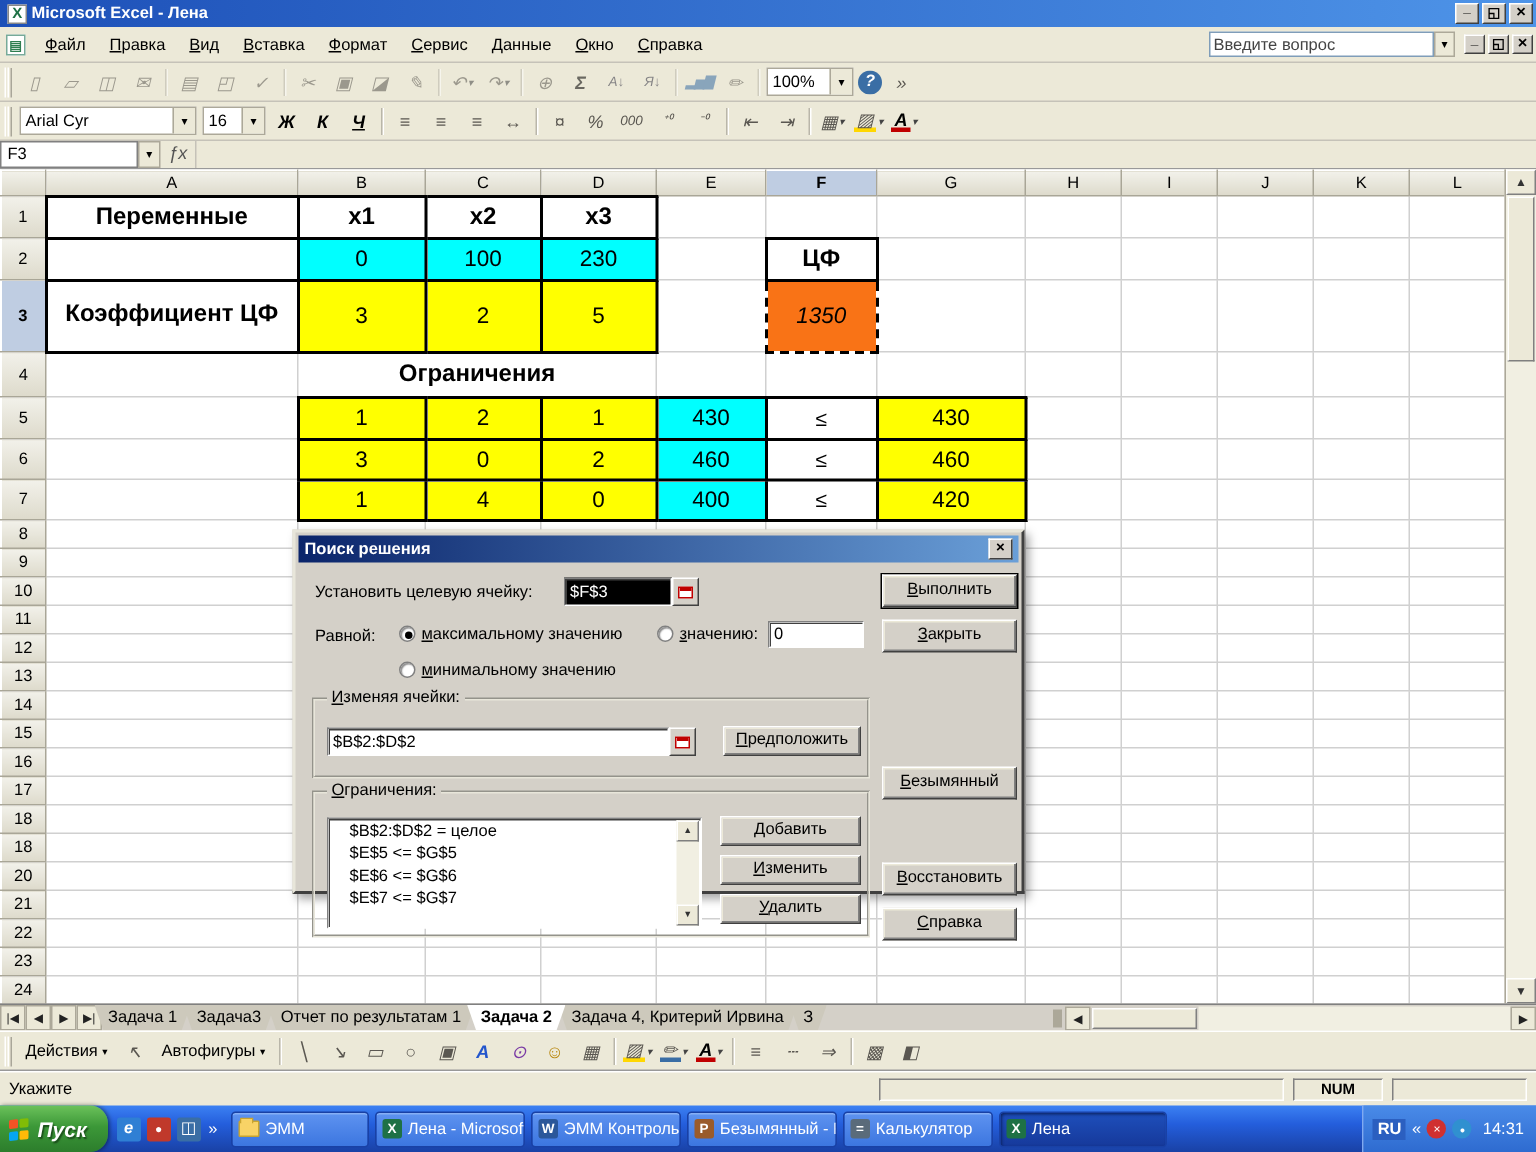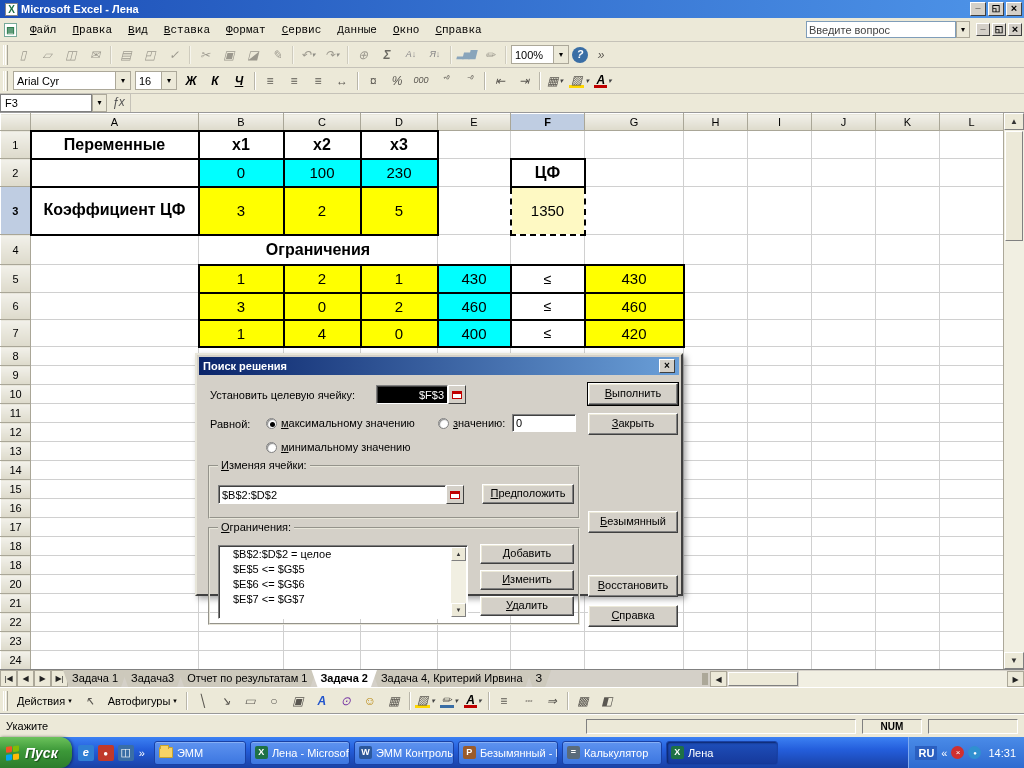--- a/index.html
+++ b/index.html
@@ -14,21 +14,21 @@
   #titlebar .ttext { color:#fff; font-weight:bold; font-size:11px; flex:1; }
   .wbtn { width:16px; height:14px; margin-left:2px; background:#D4D0C8; border:1px solid; border-color:#fff #404040 #404040 #fff; font-size:9px; line-height:11px; text-align:center; font-weight:bold; color:#000; }
   .wbtn.min::before { content:"_"; position:relative; top:-3px; }
   .wbtn.max::before { content:"◱"; }
   .wbtn.close::before { content:"×"; font-size:11px; }
 
   
   #menubar { top:18px; height:24px; background:#ECE9D8; border-bottom:1px solid #C5C2B8; display:flex; align-items:center; padding:0 2px; }
   .sheetic { width:13px; height:14px; background:#fff; border:1px solid #7A9; margin:0 5px 0 2px; color:#1E7145; font-weight:bold; font-size:9px; text-align:center; line-height:13px; }
   .sheetic::before { content:"▤"; color:#2E7D4F; }
-  .mitem { display:inline-block; padding:3px 8px; font-size:11px;font-family:Liberation Mono, monospace; }
+  .mitem { display:inline-block; padding:3px 8px; font-size:11px; }
   .mitem::first-letter { text-decoration:underline; }
   #qbox { margin-left:auto; width:150px; height:17px; background:#fff; border:1px solid #7F9DB9; font-size:11px; color:#444; padding:0 2px; font-family:"Liberation Sans",sans-serif; }
   .smallarr { width:14px; height:17px; text-align:center; line-height:16px; background:#ECE9D8; border:1px solid #ACA899; font-size:8px; }
   .wbtn.sm { width:14px; height:13px; line-height:10px; }
 
   
   .tbar { position:absolute; left:0; width:1024px; height:26px; background:#ECE9D8; border-bottom:1px solid #C5C2B8; display:flex; align-items:center; padding-left:2px; }
   #stdbar { top:42px; } #fmtbar { top:68px; }
   .grip { width:5px; height:20px; border-left:3px double #fff; box-shadow:-1px 0 0 #A9A699 inset; margin:0 3px 0 1px; }
   .icons { display:flex; align-items:center; }
@@ -70,21 +70,21 @@
   .hl { background:#BFCDE2; font-weight:bold; }
   .cell { background:#fff; border-right:1px solid #D0D0D0; border-bottom:1px solid #D0D0D0; font-size:12px; padding:0 2px; white-space:nowrap; }
   .cb { border:2px solid #000; }
   .bold { font-weight:bold; }
   .h16 { font-size:16px; text-align:center; }
   .n15 { font-size:15px; text-align:center; }
   .n14 { font-size:14px; text-align:center; }
   .wrap { white-space:normal; line-height:1.15; }
   .cyan { background:#00FFFF; }
   .yellow { background:#FFFF00; }
-  .ants { border:2px dashed #000; background:#fef9c3; }
+  .ants { border:2px dashed #000; background:#f97316;font-style:italic; }
   
   #vscroll { position:absolute; left:1003px; top:0; width:21px; height:556px; background:#F1EFE2; border-left:1px solid #ACA899; display:flex; flex-direction:column; }
   .sbtn { height:17px; background:#ECE9D8; border:1px solid; border-color:#fff #808080 #808080 #fff; font-size:8px; text-align:center; line-height:15px; color:#333; }
   #vthumb { height:110px; margin:1px 1px; background:#ECE9D8; border:1px solid; border-color:#fff #808080 #808080 #fff; }
   #vscroll .fill { flex:1; }
 
   
   #tabstrip { top:669px; height:18px; background:#D4D0C8; border-top:1px solid #808080; display:flex; align-items:stretch; }
   .navb { width:17px; background:#ECE9D8; border:1px solid #ACA899; font-size:8px; text-align:center; line-height:15px; color:#222; }
   .stab { padding:2px 9px; background:#CDC9BC; color:#000; font-size:11px; clip-path:polygon(0 0,100% 0,calc(100% - 6px) 100%,6px 100%); margin-left:-5px; line-height:13px;text-align:right; }
@@ -762,21 +762,21 @@
 </div>
 
 <div id="dlg" data-name="solver-dialog">
   <div class="dlg-title" data-name="solver-dialog-titlebar">
     <span data-name="solver-dialog-title">Поиск решения</span>
     <span class="dlg-x" data-name="dialog-close-icon"></span>
   </div>
   <div class="dlg-body">
     <span class="abs lbl" style="left:10px;top:12px" data-name="target-cell-label">Установить целевую ячейку:</span>
     <span class="abs fieldwrap" style="left:176px;top:8px">
-      <input class="tfield sel" style="width: 72px; text-align: right;" data-name="target-cell-input" value="$F$3">
+      <input class="tfield sel" style="width: 72px;" data-name="target-cell-input" value="$F$3">
       <span class="rangebtn" data-name="range-select-icon">
           <i></i>
         </span>
     </span>
     <span class="abs dbtn default" style="left:388px;top:6px;width:90px;height:22px" data-name="solve-button">Выполнить</span>
 
     <span class="abs lbl" style="left:10px;top:41px" data-name="equal-to-label">Равной:</span>
     <span class="abs" style="left:66px;top:40px" data-name="radio-max-option">
       <span class="radio sel" data-name="radio-max-icon"></span><span class="rlbl" data-name="radio-max-label">максимальному значению</span>
     </span>

